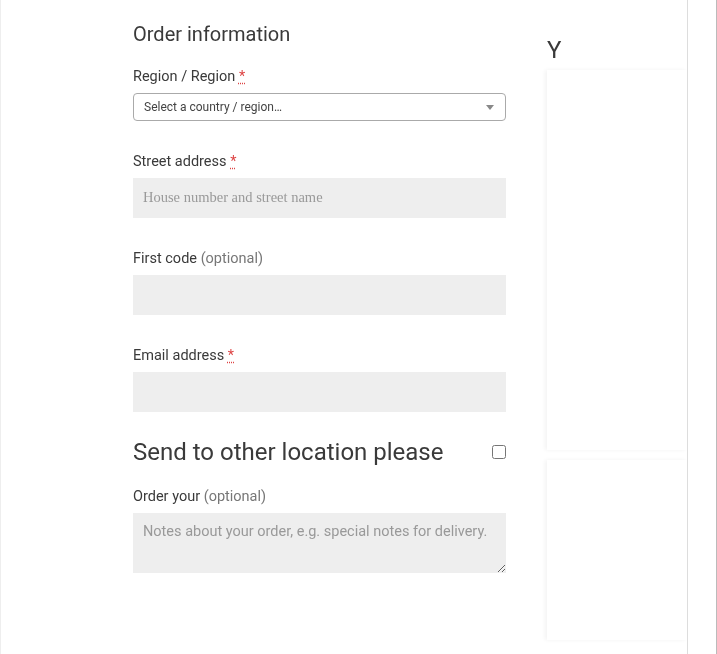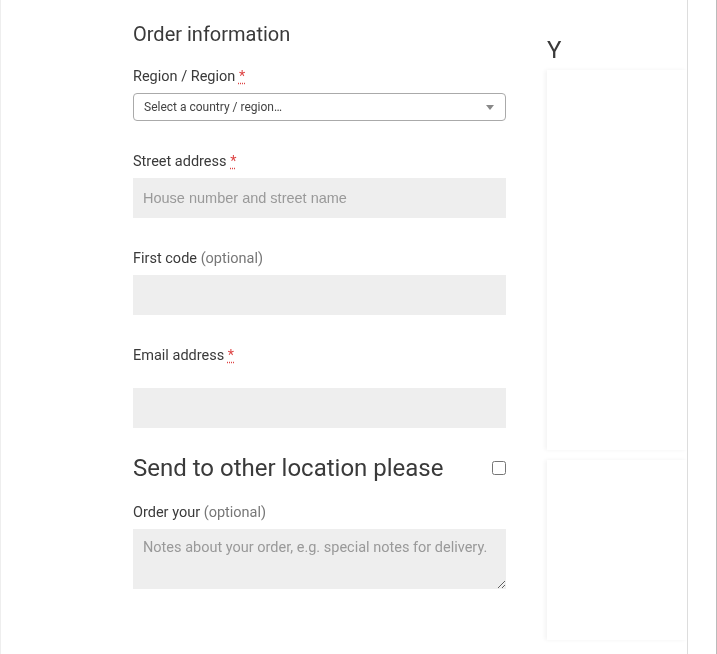--- a/index.html
+++ b/index.html
@@ -56,21 +56,21 @@
     }
     .optional {
       color: #777;
     }
     input[type="text"], input[type="email"] {
       background: #eeeeee;
       border: none;
       height: 40px;
       padding: 8px 10px;
       font-size: 14px;
-      font-family: Liberation Sans, sans-serif;
+      font-family: Liberation Serif, serif;
       color: #333;
       outline: none;
     }
     input::placeholder, textarea::placeholder {
       color: #999;
       font-size: 14.5px;
     }
     .select-wrap {
       border: 1px solid #aaa;
       border-radius: 4px;
@@ -196,21 +196,21 @@
     </div>
 
     <div class="field field-full">
       <label>
         <span>First code</span>
         <span class="optional">(optional)</span>
       </label>
       <input type="text" value="" style="">
     </div>
 
-    <div class="field field-full" style="margin-bottom:0;gap:16px;">
+    <div class="field field-full" style="margin-bottom:0;">
       <label>
         <span>Email address</span>
         <span class="req">*</span>
       </label>
       <input type="email" value="" style="">
     </div>
 
     <h3 class="ship-heading">
       <span>Send to other location please</span>
       <input type="checkbox" class="ship-check" style="">

